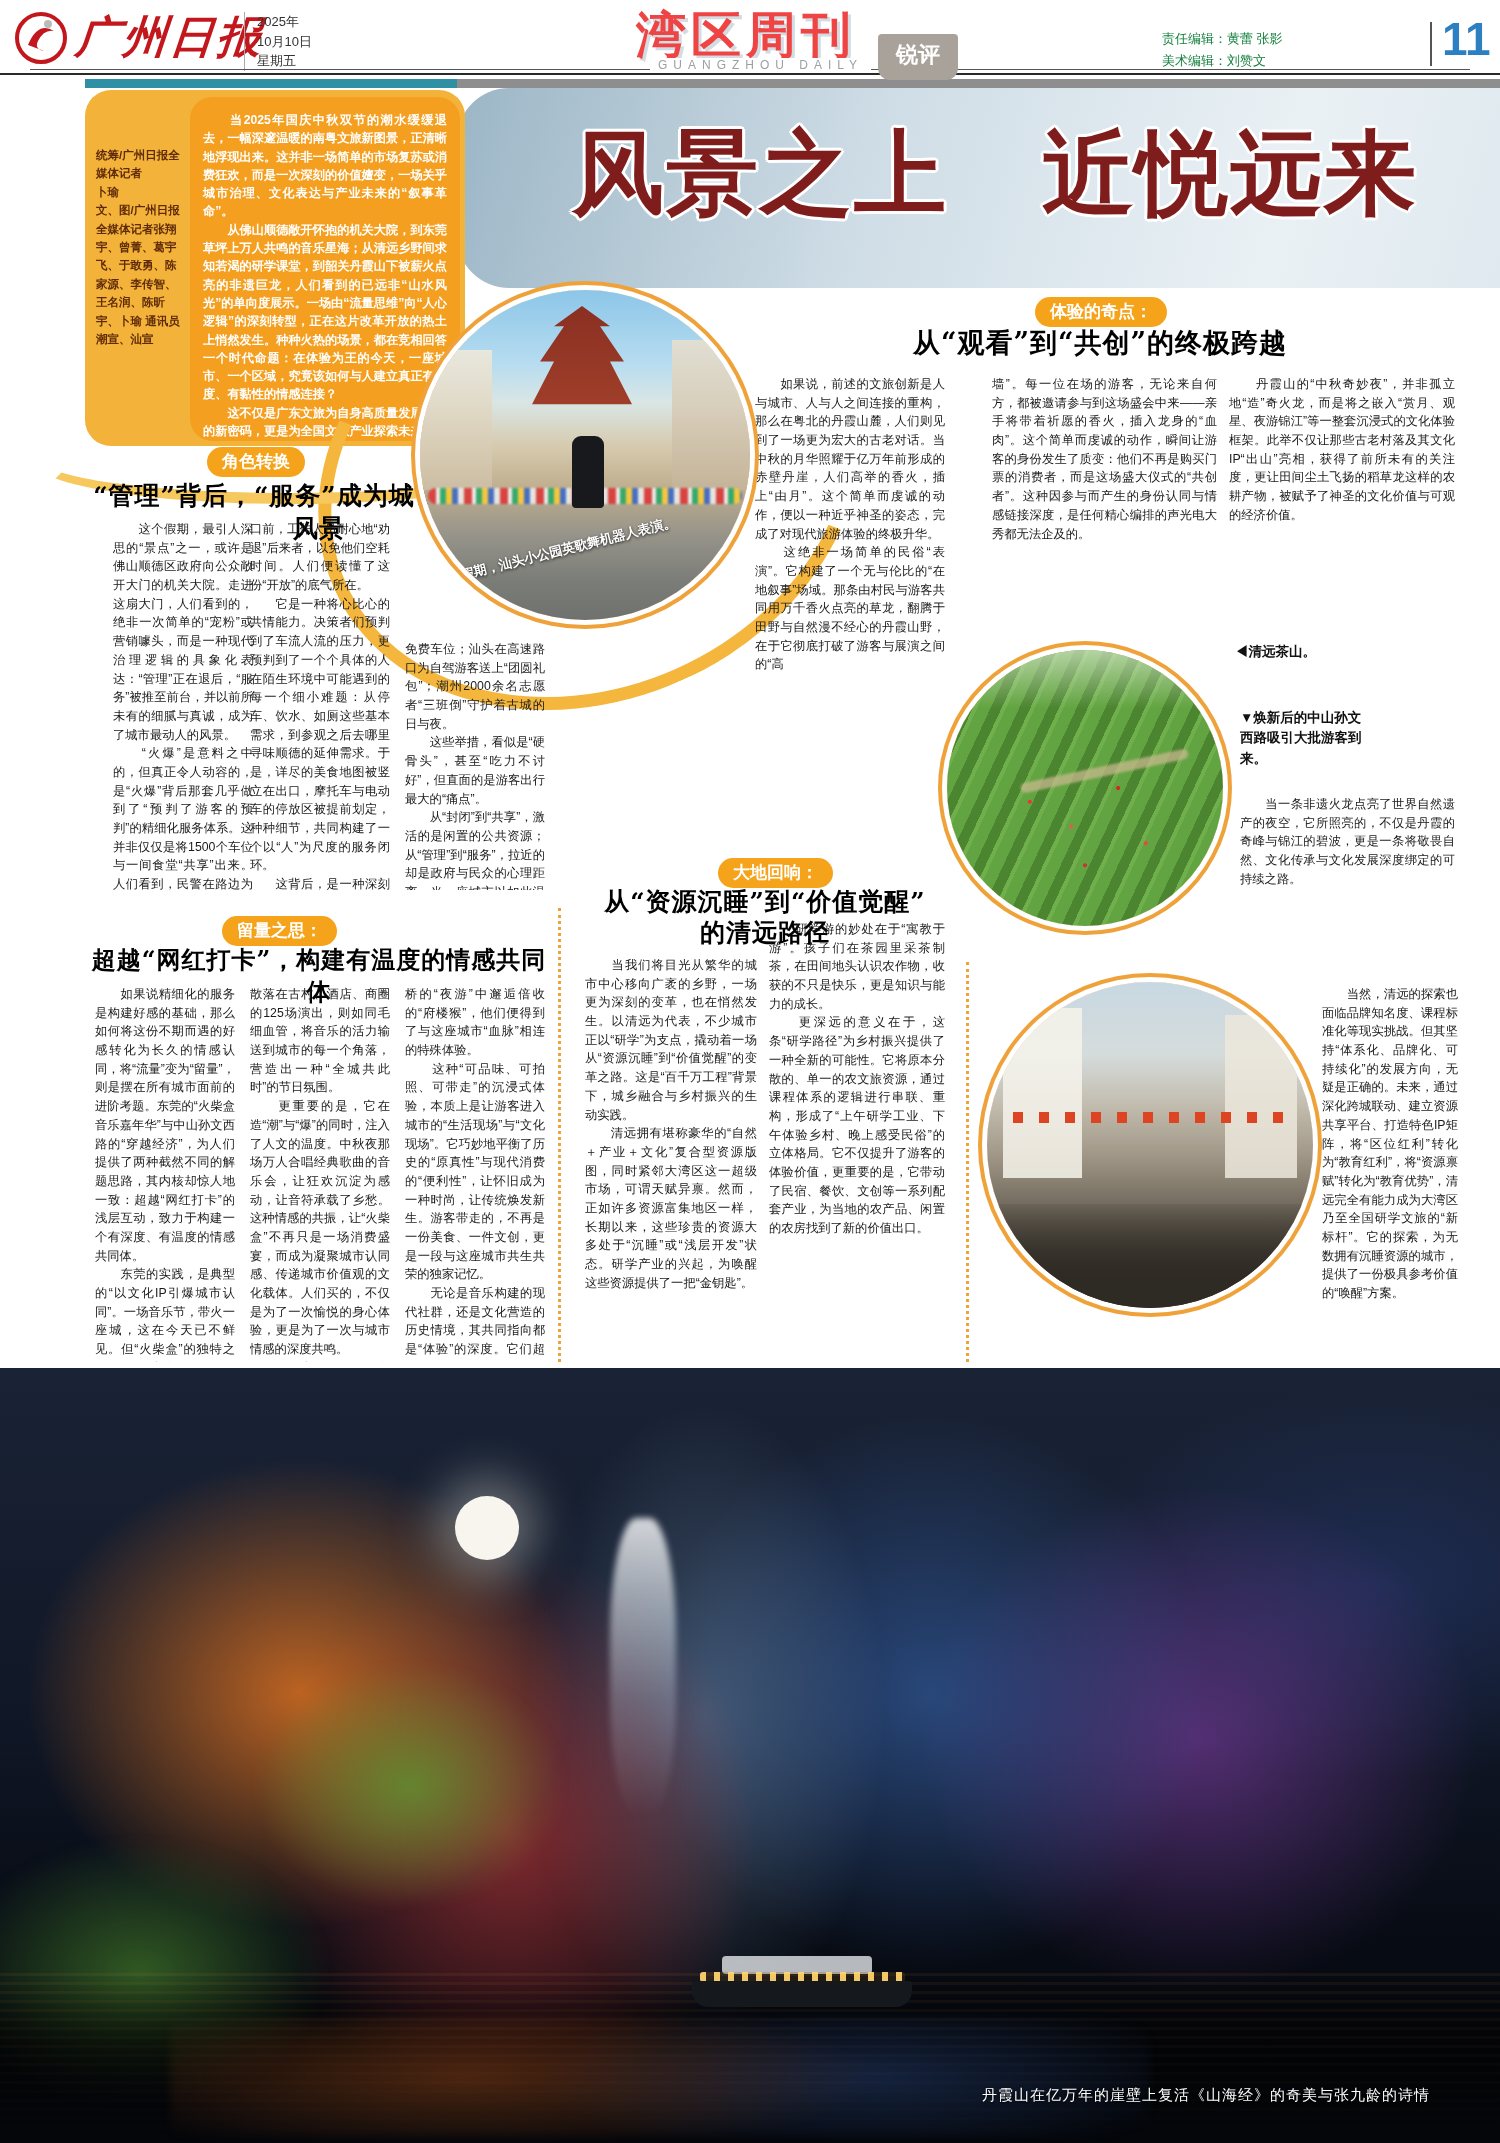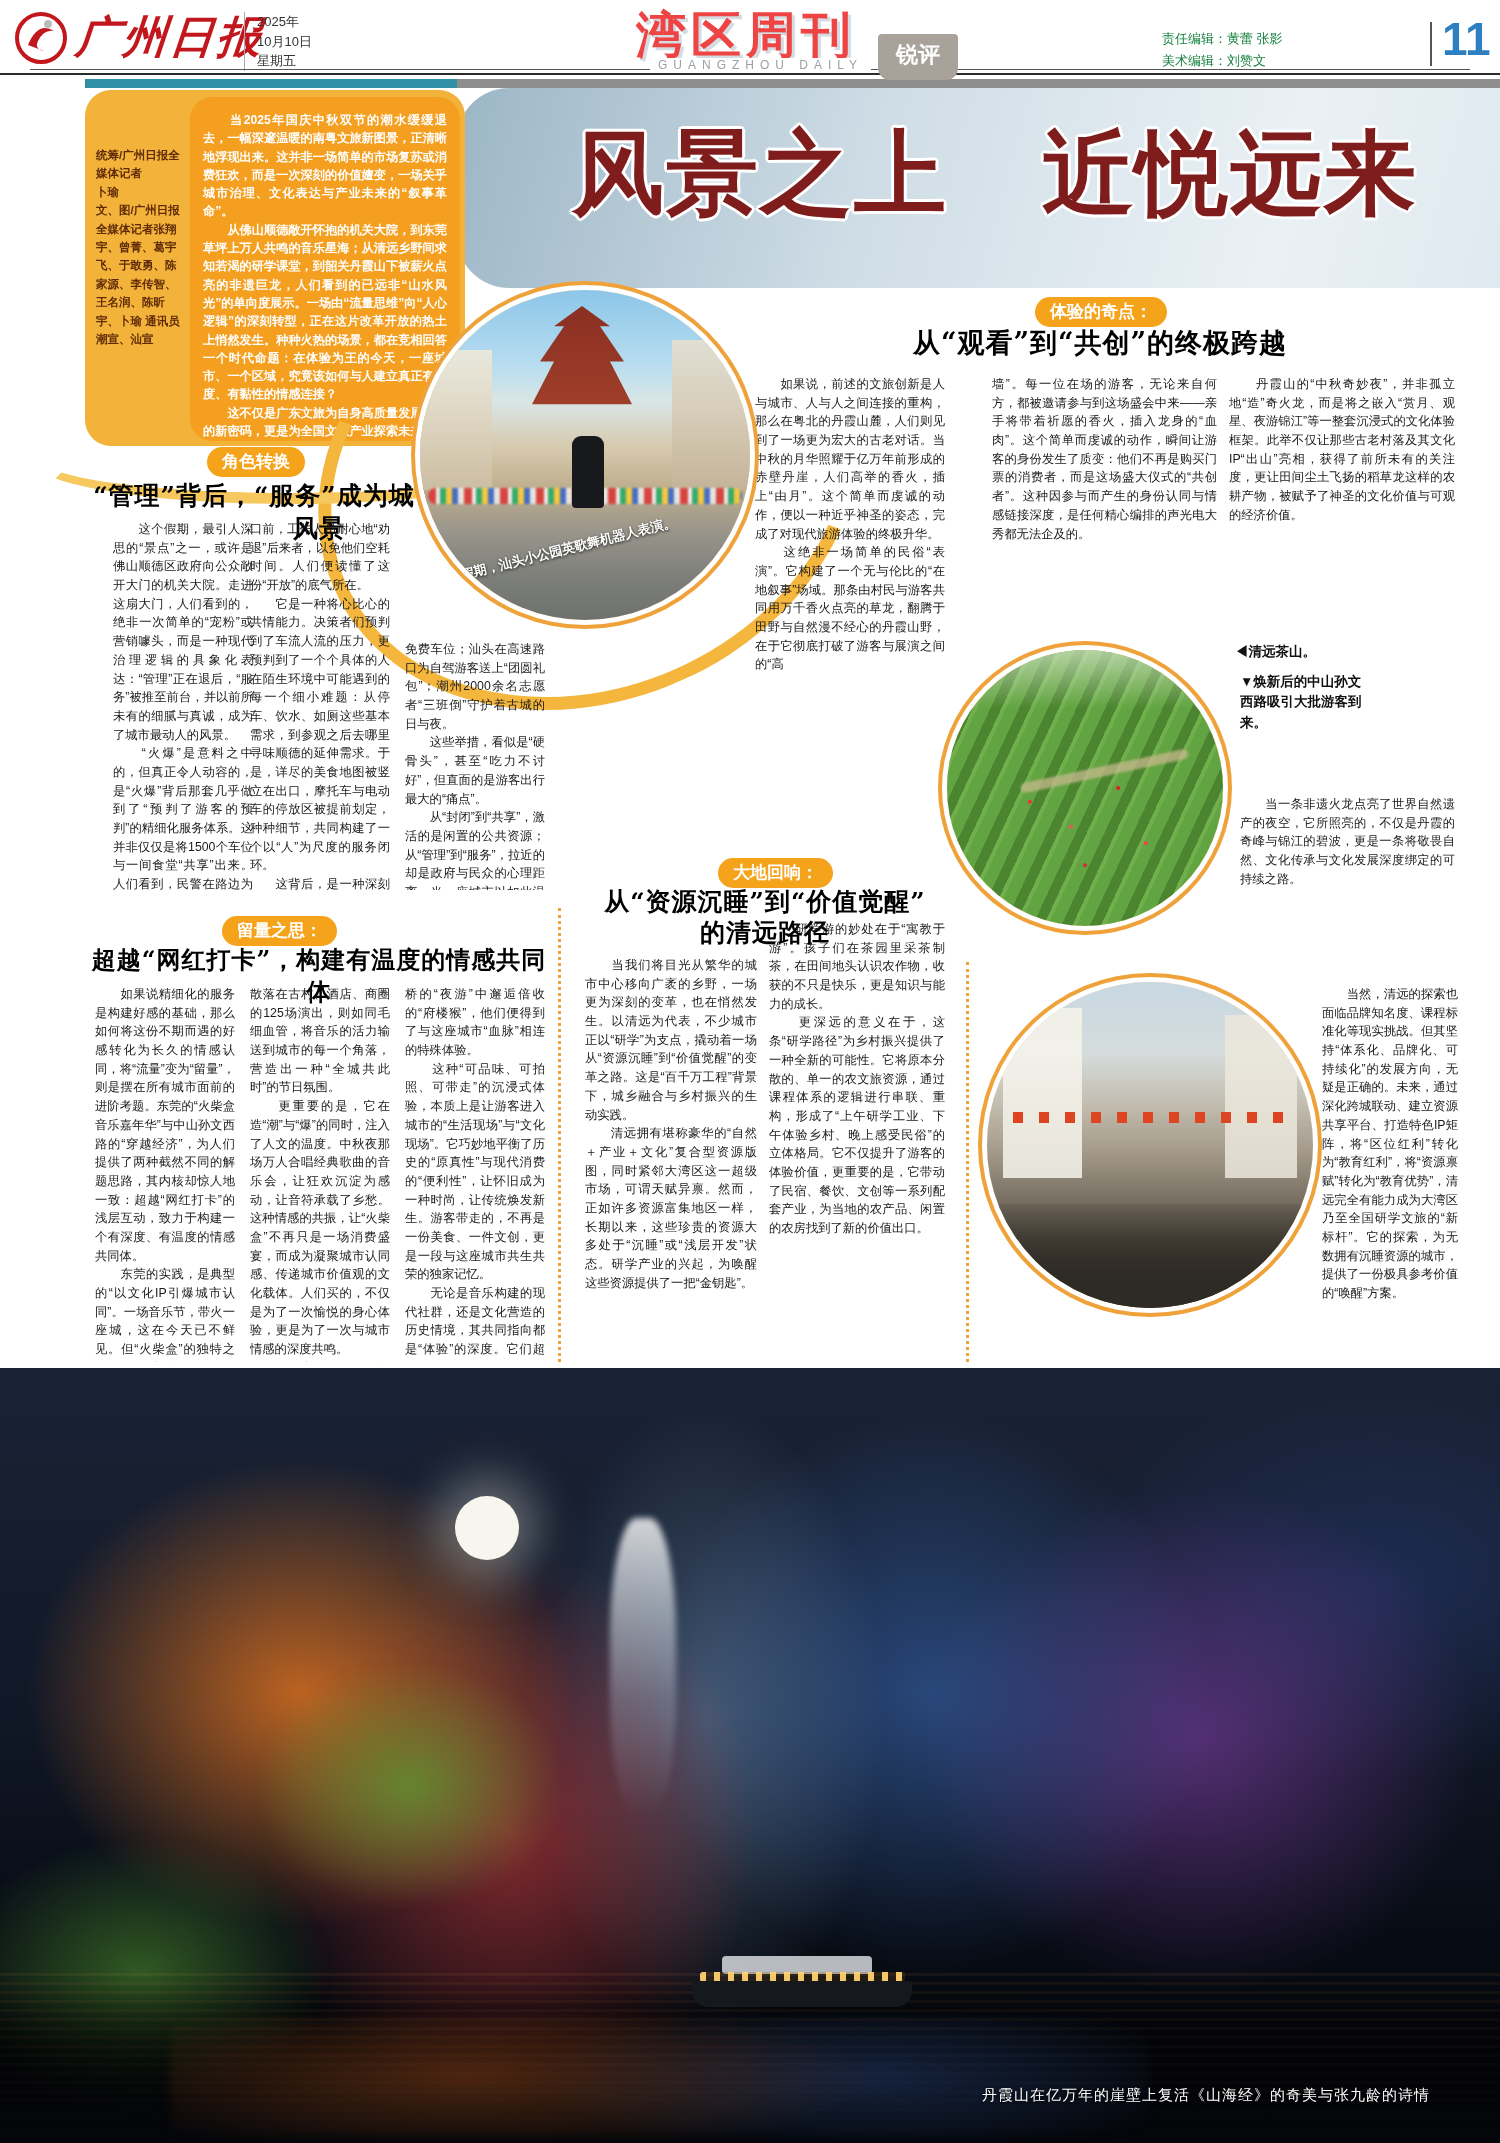--- a/index.html
+++ b/index.html
@@ -196,21 +196,21 @@
 
   <div class="abs pill" style="left:1035px;top:297px;">体验的奇点：</div>
   <div class="abs sec-head" style="left:840px;top:325px;width:520px;font-size:27px;">从“观看”到“共创”的终极跨越</div>
   <div class="abs coltext" style="left:755px;top:375px;width:190px;height:460px;">　　如果说，前述的文旅创新是人与城市、人与人之间连接的重构，那么在粤北的丹霞山麓，人们则见到了一场更为宏大的古老对话。当中秋的月华照耀于亿万年前形成的赤壁丹崖，人们高举的香火，插上“由月”。这个简单而虔诚的动作，便以一种近乎神圣的姿态，完成了对现代旅游体验的终极升华。
 　　这绝非一场简单的民俗“表演”。它构建了一个无与伦比的“在地叙事”场域。那条由村民与游客共同用万千香火点亮的草龙，翻腾于田野与自然漫不经心的丹霞山野，在于它彻底打破了游客与展演之间的“高</div>
   <div class="abs coltext" style="left:992px;top:375px;width:225px;height:260px;">墙”。每一位在场的游客，无论来自何方，都被邀请参与到这场盛会中来——亲手将带着祈愿的香火，插入龙身的“血肉”。这个简单而虔诚的动作，瞬间让游客的身份发生了质变：他们不再是购买门票的消费者，而是这场盛大仪式的“共创者”。这种因参与而产生的身份认同与情感链接深度，是任何精心编排的声光电大秀都无法企及的。</div>
   <div class="abs coltext" style="left:1240px;top:795px;width:215px;height:168px;">　　当一条非遗火龙点亮了世界自然遗产的夜空，它所照亮的，不仅是丹霞的奇峰与锦江的碧波，更是一条将敬畏自然、文化传承与文化发展深度绑定的可持续之路。</div>
   <div class="abs coltext" style="left:1229px;top:375px;width:226px;height:252px;">　　丹霞山的“中秋奇妙夜”，并非孤立地“造”奇火龙，而是将之嵌入“赏月、观星、夜游锦江”等一整套沉浸式的文化体验框架。此举不仅让那些古老村落及其文化IP“出山”亮相，获得了前所未有的关注度，更让田间尘土飞扬的稻草龙这样的农耕产物，被赋予了神圣的文化价值与可观的经济价值。</div>
 
   <div class="abs caption-dark" style="left:1235px;top:642px;width:200px;">◀清远茶山。</div>
-  <div class="abs caption-dark" style="left:1240px;top:672px;width:132px;font-family:Liberation Serif, serif;">▼焕新后的中山孙文西路吸引大批游客到来。</div>
+  <div class="abs caption-dark" style="left:1240px;top:708px;width:132px;font-family:Liberation Serif, serif;">▼焕新后的中山孙文西路吸引大批游客到来。</div>
 
   <div class="abs pill" style="left:718px;top:858px;">大地回响：</div>
   <div class="abs sec-head" style="left:585px;top:886px;width:360px;font-size:25px;line-height:1.25;white-space:pre-wrap;">从“资源沉睡”到“价值觉醒”
 的清远路径</div>
   <div class="abs coltext" style="left:585px;top:956px;width:172px;height:406px;">　　当我们将目光从繁华的城市中心移向广袤的乡野，一场更为深刻的变革，也在悄然发生。以清远为代表，不少城市正以“研学”为支点，撬动着一场从“资源沉睡”到“价值觉醒”的变革之路。这是“百千万工程”背景下，城乡融合与乡村振兴的生动实践。
 　　清远拥有堪称豪华的“自然＋产业＋文化”复合型资源版图，同时紧邻大湾区这一超级市场，可谓天赋异禀。然而，正如许多资源富集地区一样，长期以来，这些珍贵的资源大多处于“沉睡”或“浅层开发”状态。研学产业的兴起，为唤醒这些资源提供了一把“金钥匙”。</div>
   <div class="abs coltext" style="left:769px;top:920px;width:176px;height:406px;">　　研学游的妙处在于“寓教于游”。孩子们在茶园里采茶制茶，在田间地头认识农作物，收获的不只是快乐，更是知识与能力的成长。
 　　更深远的意义在于，这条“研学路径”为乡村振兴提供了一种全新的可能性。它将原本分散的、单一的农文旅资源，通过课程体系的逻辑进行串联、重构，形成了“上午研学工业、下午体验乡村、晚上感受民俗”的立体格局。它不仅提升了游客的体验价值，更重要的是，它带动了民宿、餐饮、文创等一系列配套产业，为当地的农产品、闲置的农房找到了新的价值出口。</div>
   <div class="abs coltext" style="left:1322px;top:985px;width:136px;height:377px;">　　当然，清远的探索也面临品牌知名度、课程标准化等现实挑战。但其坚持“体系化、品牌化、可持续化”的发展方向，无疑是正确的。未来，通过深化跨城联动、建立资源共享平台、打造特色IP矩阵，将“区位红利”转化为“教育红利”，将“资源禀赋”转化为“教育优势”，清远完全有能力成为大湾区乃至全国研学文旅的“新标杆”。它的探索，为无数拥有沉睡资源的城市，提供了一份极具参考价值的“唤醒”方案。</div>
 

